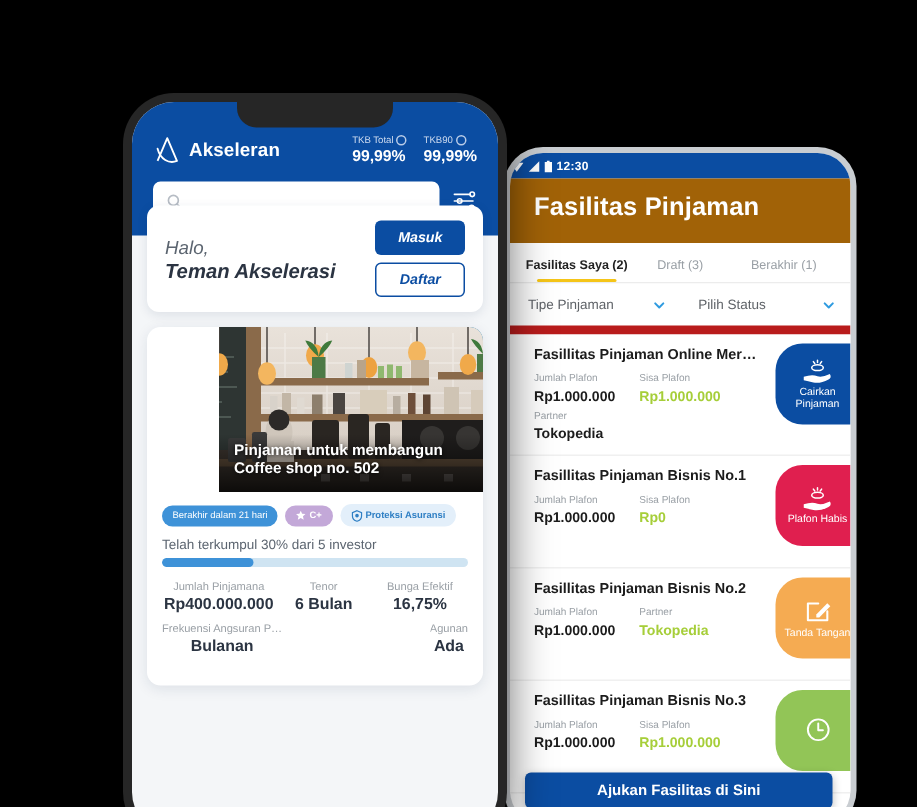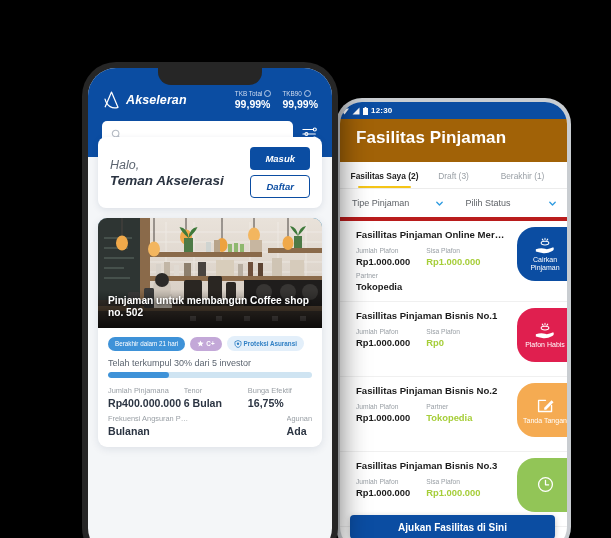--- a/index.html
+++ b/index.html
@@ -18,21 +18,21 @@
     justify-content:flex-start;padding-right:6px;gap:3px;}
   .sb-ico{display:block;}
   .sb-time{color:#fff;font-size:8px;font-weight:bold;letter-spacing:.2px;}
   .r-header{background:#a16207;padding:9px 0 14px 16px;}
   .r-title{color:#fff;font-size:17px;font-weight:bold;letter-spacing:.1px;}
   .r-tabs{display:flex;background:#fff;padding:0 10px;border-bottom:1px solid #ececec;}
   .r-tab{flex:1;text-align:center;font-size:8.4px;padding:9px 0 7px;color:#9aa0a6;position:relative;white-space:nowrap;}
   .r-tab.active{color:#222;font-weight:bold;}
   .r-tab.active:after{content:"";position:absolute;left:12%;right:12%;bottom:0;height:2.5px;
     background:#f5c518;border-radius:2px;}
-  .r-filters{display:flex;border-bottom:4px solid #b91c1c;background:#fff;}
+  .r-filters{display:flex;border-bottom:6px solid #b91c1c;background:#fff;}
   .r-filter{flex:1;display:flex;align-items:center;justify-content:space-between;
     padding:9px 10px 9px 12px;font-size:9px;color:#5f6368;}
   .r-filter + .r-filter{border-left:0;}
   .chev{width:9px;height:9px;}
   .r-list{background:#fff;}
   .r-card{position:relative;padding:8px 0 9px 16px;border-bottom:1px solid #f0f0f0;
     min-height:57px;overflow:hidden;}
   .r-card-title{font-size:9.6px;font-weight:bold;color:#1c1c1c;margin-bottom:7px;
     white-space:nowrap;overflow:hidden;text-overflow:ellipsis;width:150px;}
   .r-fields{display:flex;gap:16px;}
@@ -52,21 +52,21 @@
   
   .phone-left{position:absolute;left:82px;top:62px;width:256px;height:500px;
     background:#262626;border-radius:34px;
     box-shadow:0 10px 30px rgba(0,0,0,.6);overflow:hidden;}
   .phone-left-inner{position:absolute;left:6px;top:6px;width:244px;height:488px;
     background:#f4f6f8;border-radius:28px;overflow:hidden;}
   .notch{position:absolute;left:50%;transform:translateX(-50%);top:0;width:104px;height:17px;
     background:#262626;border-radius:0 0 13px 13px;z-index:30;}
   .l-header{background:#0b4da2;padding:22px 14px 10px;position:relative;}
   .l-topline{display:flex;align-items:center;justify-content:space-between;}
-  .brand{display:flex;align-items:center;gap:5px;font-style:italic;}
+  .brand{display:flex;align-items:center;gap:5px;}
   .brand-name{color:#fff;font-size:12.5px;font-weight:bold;letter-spacing:.1px;}
   .tkbs{display:flex;gap:11px;}
   .tkb{text-align:left;}
   .tkb-lbl{display:flex;align-items:center;gap:2px;color:#cfdcf0;font-size:6.4px;margin-bottom:1px;}
   .tkb-val{color:#fff;font-size:10.5px;font-weight:bold;}
   .info-dot{width:5px;height:5px;border-radius:50%;border:.8px solid #b9cce8;display:inline-block;}
   .l-searchrow{display:flex;align-items:center;gap:9px;margin-top:11px;}
   .l-search{flex:1;height:26px;background:#fff;border-radius:5px;display:flex;align-items:center;
     gap:6px;padding:0 9px;}
   .l-search-ph{color:#b6bcc4;font-size:14px;margin-top:24px;}
@@ -76,39 +76,39 @@
     box-shadow:0 2px 7px rgba(20,40,80,.10);position:relative;z-index:5;font-style:italic;}
   .greet-hi{color:#5c6570;font-size:12.5px;margin-bottom:1px;}
   .greet-name{color:#2b3442;font-size:13.5px;font-weight:bold;}
   .greet-btns{display:flex;flex-direction:column;gap:5px;}
   .btn-masuk{background:#0b4da2;color:#fff;font-size:9.5px;font-weight:bold;
     padding:6px 15px;border-radius:4px;text-align:center;}
   .btn-daftar{background:#fff;color:#0b4da2;font-size:9.5px;font-weight:bold;
     padding:5px 15px;border-radius:4px;text-align:center;border:1.2px solid #0b4da2;}
   .l-card{background:#fff;border-radius:9px;margin-top:10px;overflow:hidden;
     box-shadow:0 2px 9px rgba(20,40,80,.10);}
-  .l-photo{position:relative;height:110px;overflow:hidden;background:#0369a1;}
+  .l-photo{position:relative;height:110px;overflow:hidden;background:#0369a1;margin-left:48px;}
   .l-photo-cap{position:absolute;left:0;right:0;bottom:0;padding:7px 10px 8px;
     color:#fff;font-size:10.2px;font-weight:bold;line-height:1.24;
     text-shadow:0 1px 3px rgba(0,0,0,.8);}
   .l-badges{display:flex;gap:5px;padding:8px 10px 0;align-items:center;}
   .badge{border-radius:10px;font-size:6.3px;padding:3.5px 7px;white-space:nowrap;
     display:flex;align-items:center;gap:2px;}
   .badge-blue{background:#3e92d8;color:#fff;}
   .badge-purple{background:#c3a8d8;color:#fff;font-weight:bold;}
   .badge-ins{background:#e3effa;color:#2f7fc4;font-weight:bold;}
   .l-collect{padding:7px 10px 4px;font-size:9px;color:#5c6570;}
   .l-progress{margin:0 10px 8px;height:6px;background:#cfe4f2;border-radius:4px;overflow:hidden;}
   .l-progress-fill{height:100%;width:31%;background:#3e92d8;border-radius:4px;}
-  .l-grid{display:flex;padding:0 10px 5px;}
+  .l-grid{display:flex;padding:0 10px 5px;text-align:center;}
   .l-cell{flex:1;}
   .l-cell.w-a{flex:1.18;}
   .l-cell-lbl{font-size:7.4px;color:#9aa0a6;margin-bottom:2px;white-space:nowrap;overflow:hidden;}
   .l-cell-val{font-size:10.6px;font-weight:bold;color:#2b3442;white-space:nowrap;}
-  .l-grid2{padding-bottom:10px;gap:44px;}
+  .l-grid2{padding-bottom:20px;gap:44px;}
 </style>
 </head>
 <body>
 
 <div class="stage">
 
   <div class="phone-right">
     <div class="phone-right-inner">
 
       <div class="r-statusbar">

